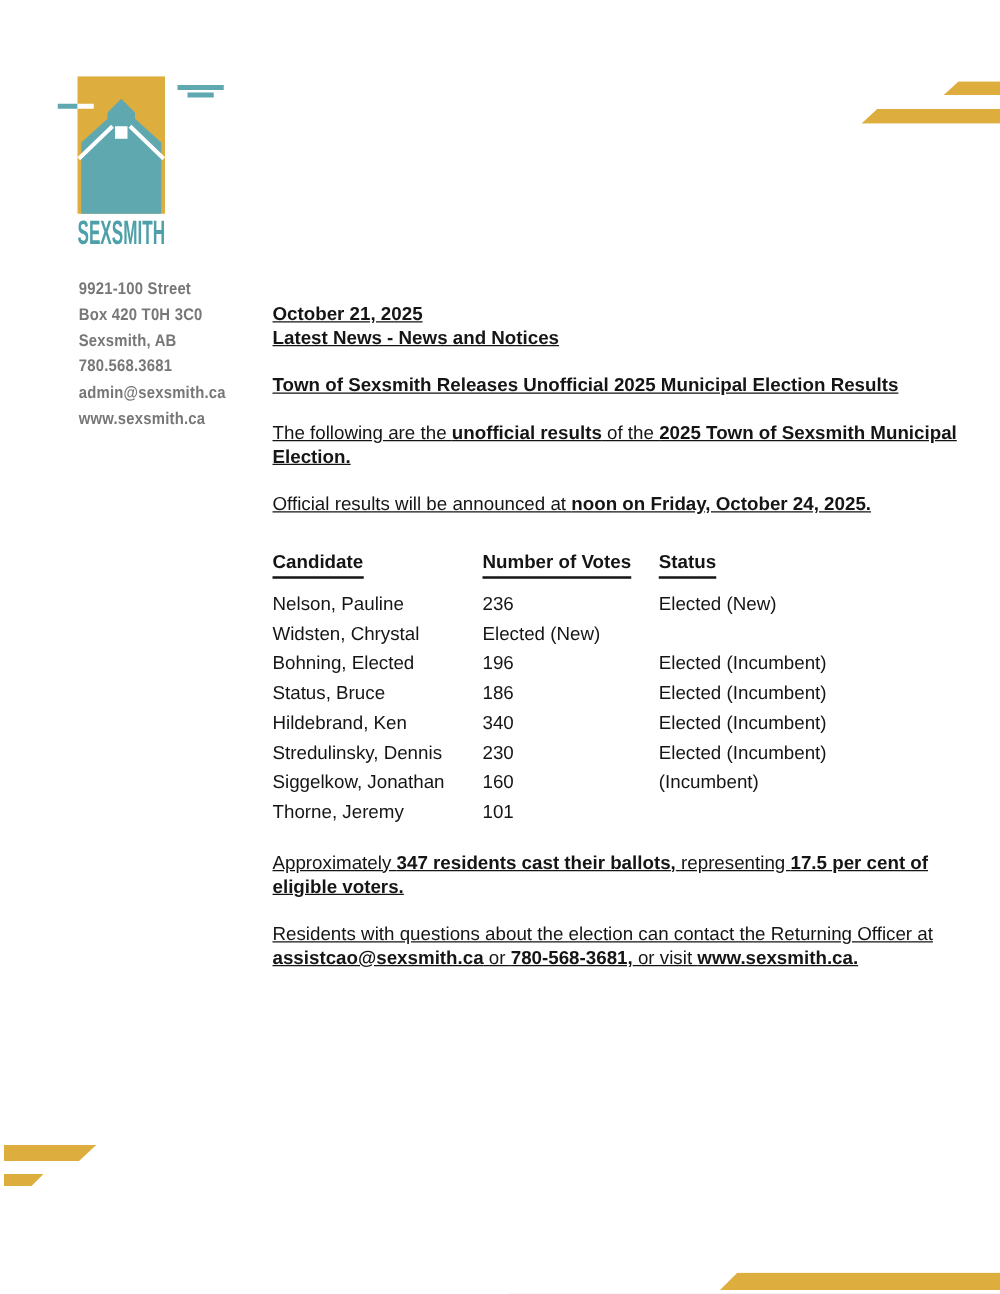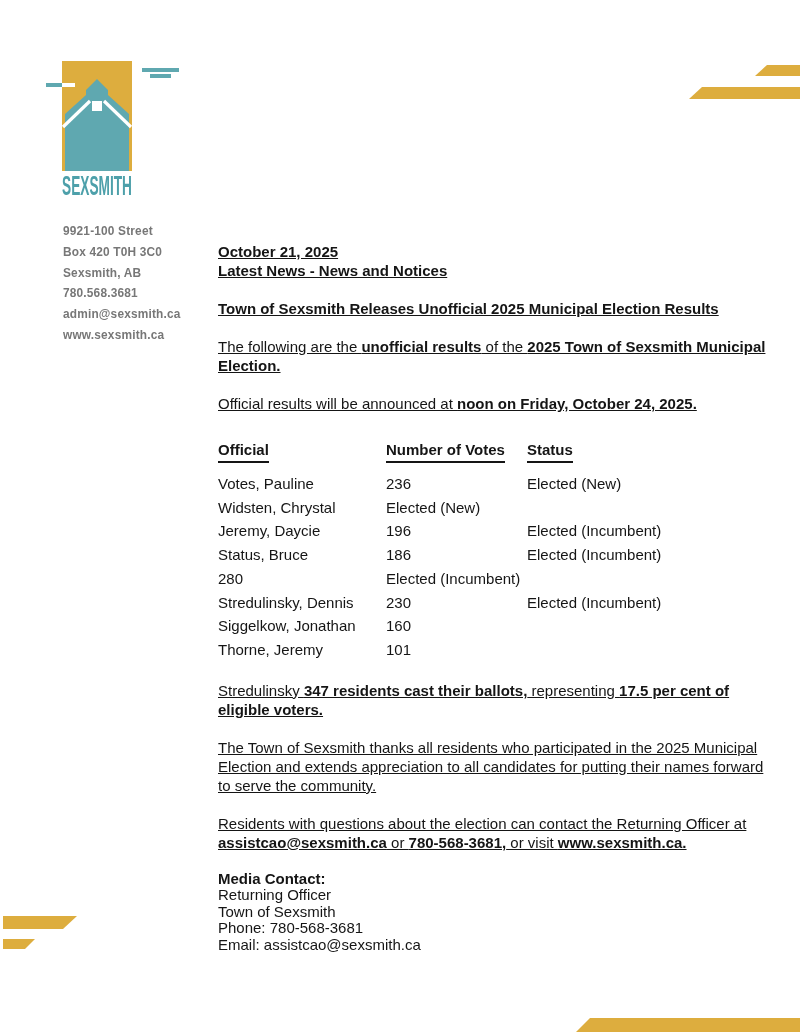--- a/index.html
+++ b/index.html
@@ -114,74 +114,66 @@
     <p class="category-line">Latest News - News and Notices</p>
 
     <p class="headline">Town of Sexsmith Releases Unofficial 2025 Municipal Election Results</p>
 
     <p class="para"><span>The following are the </span><b>unofficial results</b><span> of the </span><b>2025 Town of Sexsmith Municipal Election.</b></p>
 
     <p class="para"><span>Official results will be announced at </span><b>noon on Friday, October 24, 2025.</b></p>
 
     <div class="vote-table">
       <div class="thead-row">
-        <div class="cell"><span class="th">Official</span></div>
+        <div class="cell"><span class="th">Candidate</span></div>
         <div class="cell"><span class="th">Number of Votes</span></div>
         <div class="cell"><span class="th">Status</span></div>
       </div>
       <div id="table-body">
           <div class="trow">
-            <div class="cell">Votes, Pauline</div>
+            <div class="cell">Nelson, Pauline</div>
             <div class="cell">236</div>
             <div class="cell">Elected (New)</div>
           </div>
           <div class="trow">
             <div class="cell">Widsten, Chrystal</div>
             <div class="cell">Elected (New)</div>
           </div>
           <div class="trow">
-            <div class="cell">Jeremy, Daycie</div>
+            <div class="cell">Bohning, Elected</div>
             <div class="cell">196</div>
             <div class="cell">Elected (Incumbent)</div>
           </div>
           <div class="trow">
             <div class="cell">Status, Bruce</div>
             <div class="cell">186</div>
             <div class="cell">Elected (Incumbent)</div>
           </div>
           <div class="trow">
-            <div class="cell">280</div>
+            <div class="cell">Hildebrand, Ken</div>
+            <div class="cell">340</div>
             <div class="cell">Elected (Incumbent)</div>
           </div>
           <div class="trow">
             <div class="cell">Stredulinsky, Dennis</div>
             <div class="cell">230</div>
             <div class="cell">Elected (Incumbent)</div>
           </div>
           <div class="trow">
             <div class="cell">Siggelkow, Jonathan</div>
             <div class="cell">160</div>
+            <div class="cell">(Incumbent)</div>
           </div>
           <div class="trow">
             <div class="cell">Thorne, Jeremy</div>
             <div class="cell">101</div>
           </div>
         </div>
     </div>
 
-    <p class="para"><span>Stredulinsky </span><b>347 residents cast their ballots,</b><span> representing </span><b>17.5 per cent of eligible voters.</b></p>
+    <p class="para"><span>Approximately </span><b>347 residents cast their ballots,</b><span> representing </span><b>17.5 per cent of eligible voters.</b></p>
 
-    <p class="para">The Town of Sexsmith thanks all residents who participated in the 2025 Municipal Election and extends appreciation to all candidates for putting their names forward to serve the community.</p>
 
     <p class="para"><span>Residents with questions about the election can contact the Returning Officer at </span><b>assistcao@sexsmith.ca</b><span> or </span><b>780-568-3681,</b><span> or visit </span><b>www.sexsmith.ca.</b></p>
 
-    <div class="media-block">
-      <div class="media-label">Media Contact:</div>
-      <div id="media-lines">
-          <div class="media-line">Returning Officer</div>
-          <div class="media-line">Town of Sexsmith</div>
-          <div class="media-line">Phone: 780-568-3681</div>
-          <div class="media-line">Email: assistcao@sexsmith.ca</div>
-        </div>
-    </div>
 
   </div>
 </div>
 
 </body></html>

